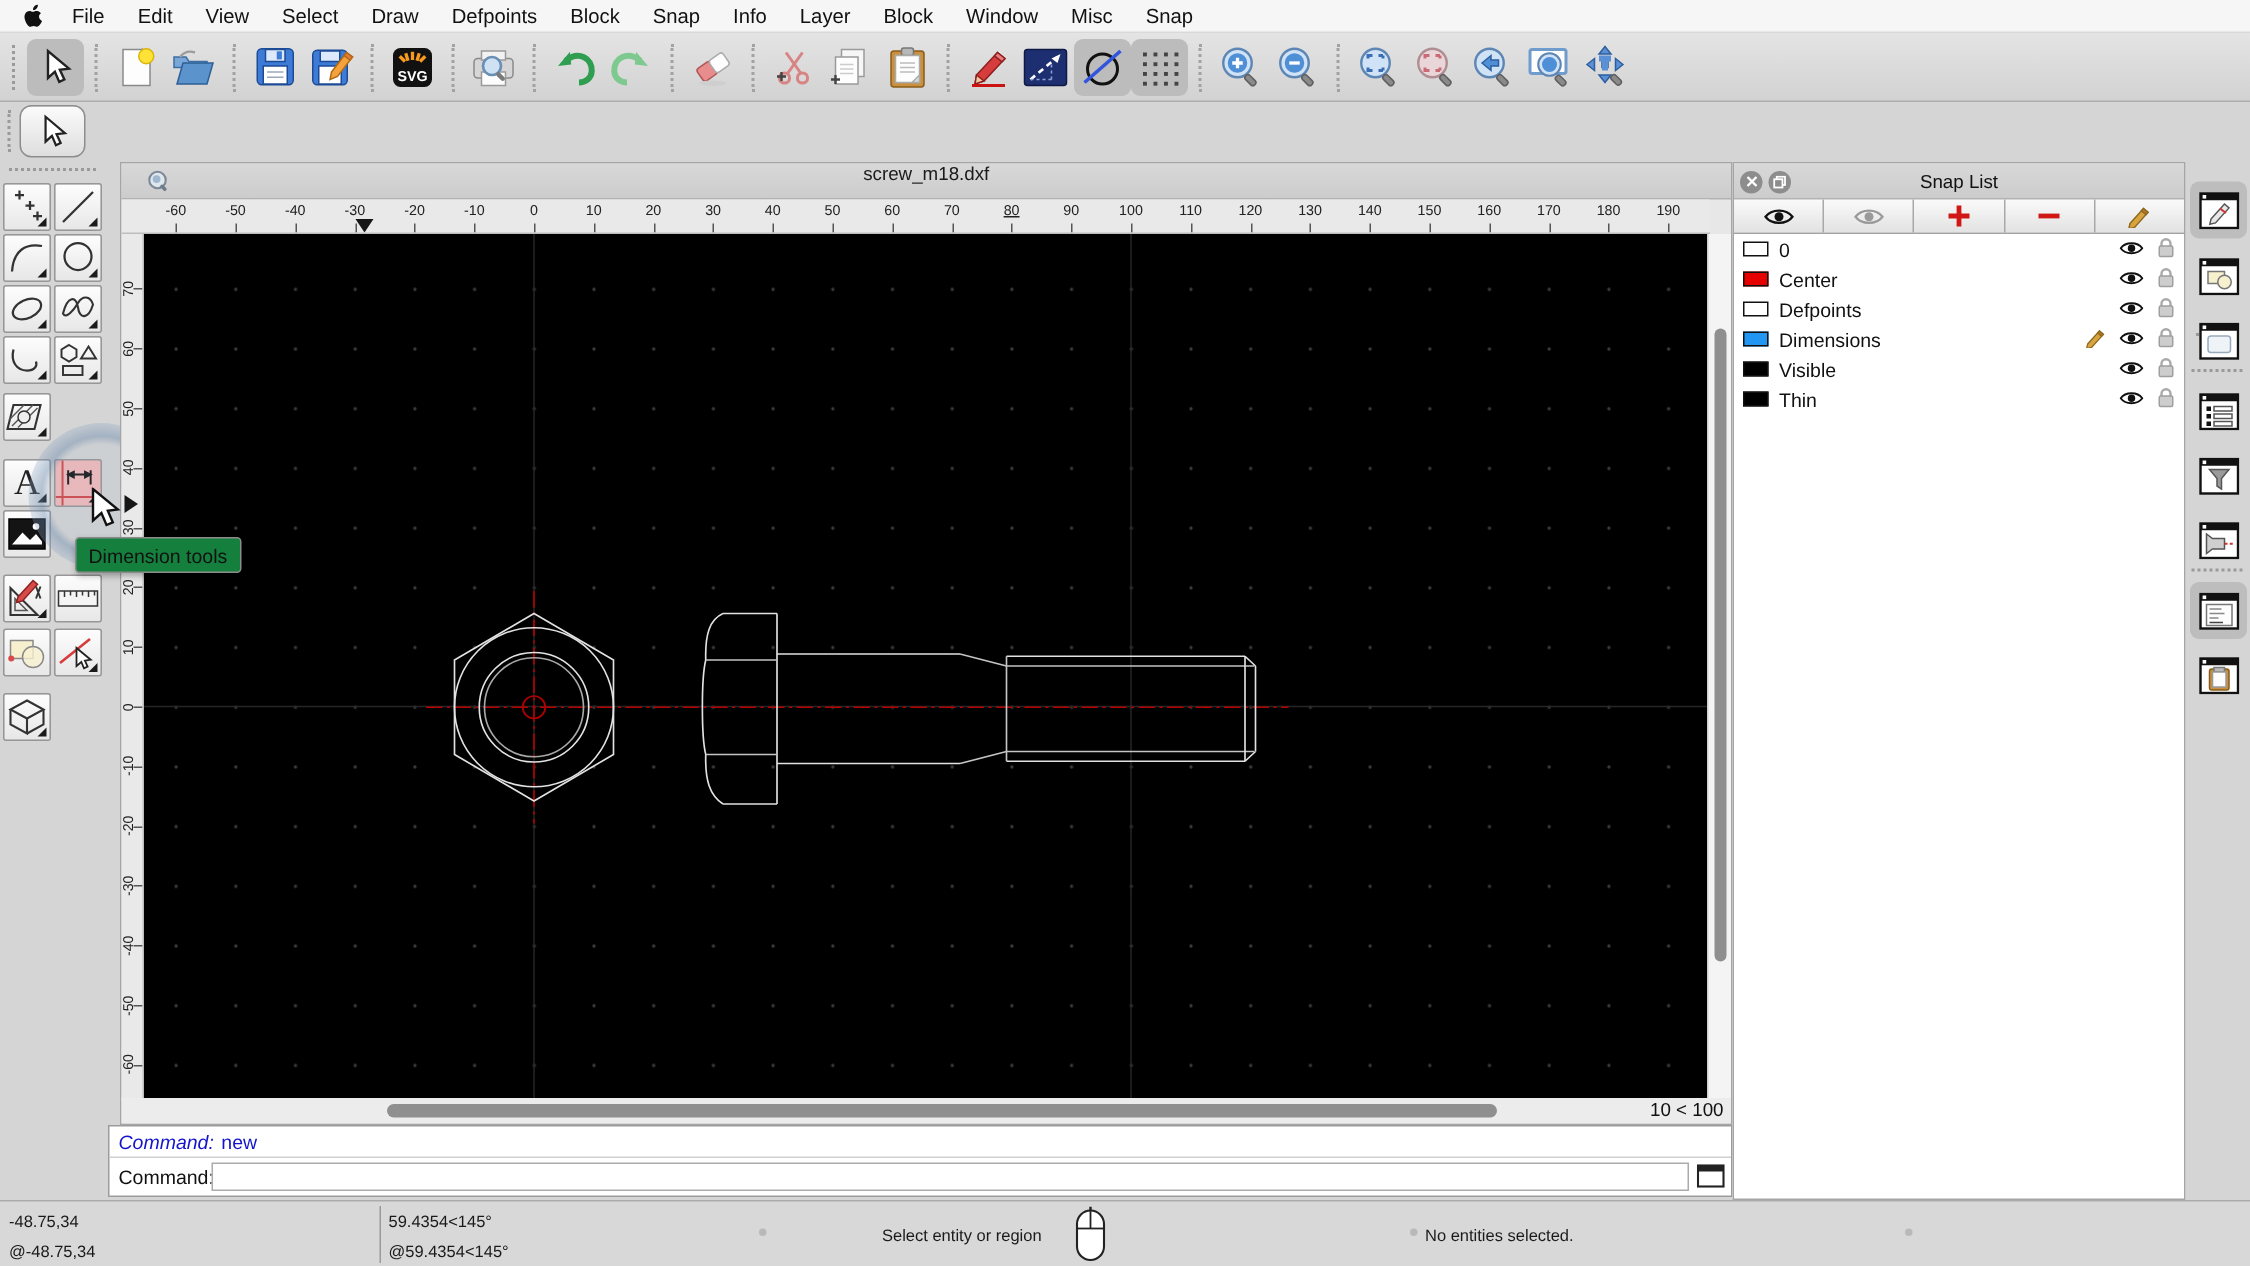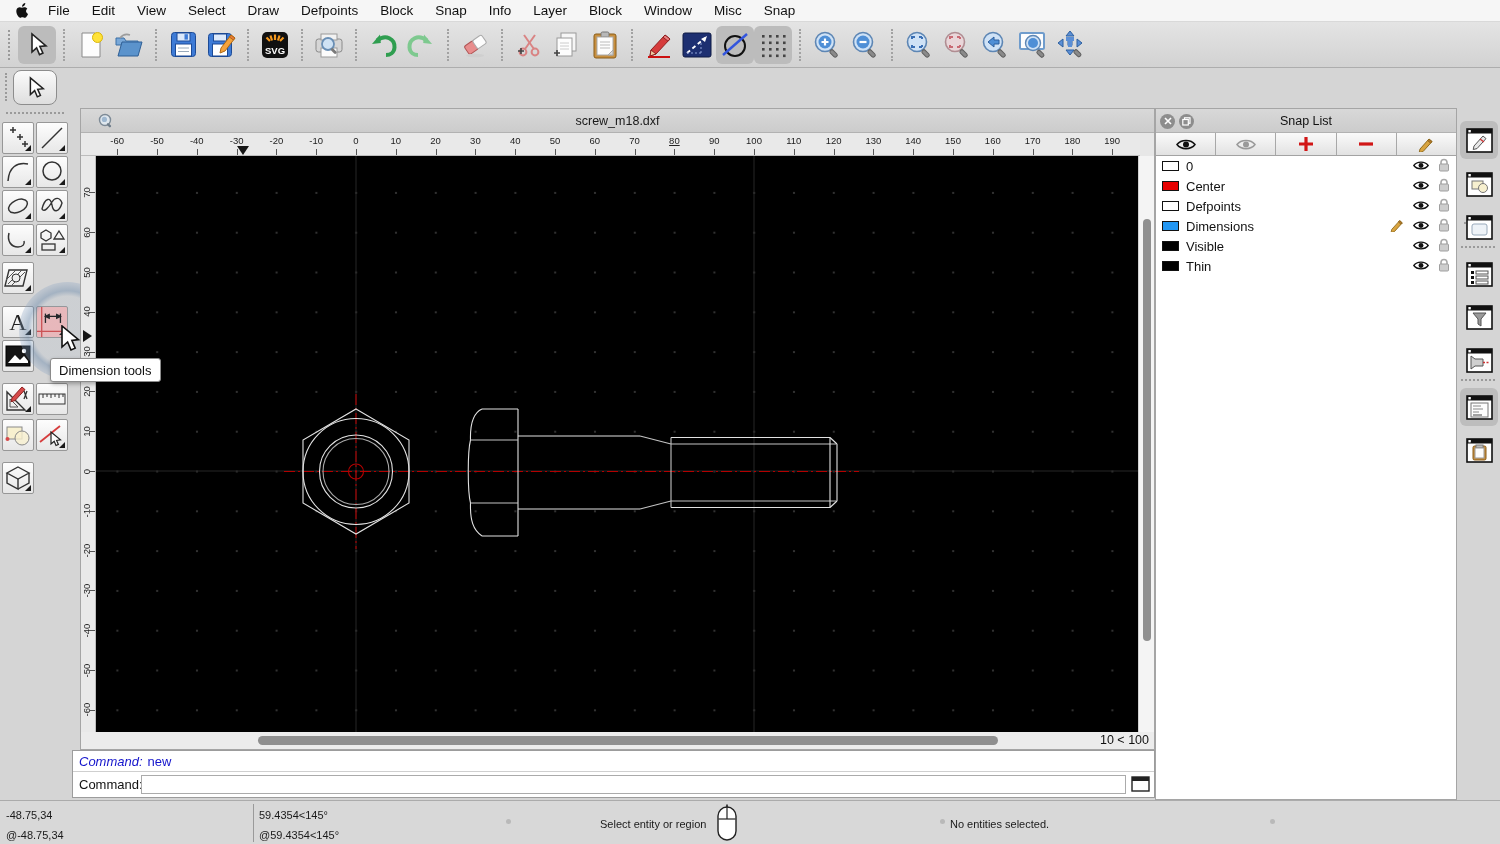--- a/index.html
+++ b/index.html
@@ -27,25 +27,25 @@
   
   .pal-btn { position:absolute; width:32px; height:32px; background:linear-gradient(#fdfdfd,#e7e7e7); border:1px solid #979797; border-radius:2px; display:flex; align-items:center; justify-content:center; }
   .pal-btn .fly { position:absolute; right:2px; bottom:2px; width:0; height:0; border-left:6px solid transparent; border-bottom:6px solid #1a1a1a; }
   #tool-dimension { background:#f3bbbb; }
 
   
   #hover-ring { position:absolute; left:19px; top:282px; width:97px; height:97px; border-radius:50%; pointer-events:none;
     background:radial-gradient(circle, rgba(130,158,190,0.10) 0 50%, rgba(96,130,168,0.42) 58%, rgba(128,155,188,0.30) 68%, rgba(185,200,220,0.38) 80%, rgba(205,215,230,0.0) 93%); }
   #cursor-arrow { position:absolute; left:60px; top:325px; pointer-events:none; z-index:60; }
   #vruler-marker { position:absolute; left:83px; top:330px; width:0; height:0; border-top:6px solid transparent; border-bottom:6px solid transparent; border-left:9px solid #161616; z-index:40; }
-  #tooltip { position:absolute; left:50px; top:358px; height:24px; padding:0 8px; background:#ffffff; border:1px solid #8b8b8b; border-radius:3px; box-shadow:1px 2px 4px rgba(0,0,0,.3); display:flex; align-items:center; font-size:13px; color:#111; z-index:70; white-space:nowrap; }
+  #tooltip { position:absolute; left:50px; top:358px; height:24px; padding:0 8px; background:#15803d; border:1px solid #8b8b8b; border-radius:3px; box-shadow:1px 2px 4px rgba(0,0,0,.3); display:flex; align-items:center; font-size:13px; color:#111; z-index:70; white-space:nowrap; }
 
   
   #mdi { position:absolute; left:80px; top:108px; width:1075px; height:642px; border:1px solid #a5a5a5; background:#e7e7e7; }
-  #mdi-title { position:absolute; left:0; top:0; width:100%; height:24px; background:linear-gradient(#d8d8d8,#cccccc); border-bottom:1px solid #b2b2b2; display:flex; align-items:center; justify-content:center; font-size:12.5px; color:#1a1a1a; }
+  #mdi-title { position:absolute; left:0; top:0; width:100%; height:24px; background:linear-gradient(#d8d8d8,#cccccc); border-bottom:1px solid #b2b2b2; display:flex; align-items:flex-start; justify-content:center; font-size:12.5px; color:#1a1a1a; }
   #mdi-title .doc-icon { position:absolute; left:17px; top:4px; }
   #hruler { position:absolute; left:0; top:24px; width:1059px; height:23px; background:#e9e9e9; border-bottom:1px solid #bdbdbd; overflow:hidden; }
   .hr-lab { position:absolute; top:2px; width:30px; margin-left:-15px; text-align:center; font-size:9.5px; color:#222; }
   .hr-tick { position:absolute; bottom:0; width:1px; height:6px; background:#555; }
   #hruler-marker { position:absolute; left:156px; top:13px; width:0; height:0; border-left:6px solid transparent; border-right:6px solid transparent; border-top:9px solid #161616; }
   #vruler { position:absolute; left:0; top:47px; width:15px; height:578px; background:#e9e9e9; border-right:1px solid #bdbdbd; overflow:hidden; }
   .vr-lab { position:absolute; left:-9px; width:28px; height:11px; text-align:center; font-size:9.5px; color:#222; transform:rotate(-90deg); }
   .vr-tick { position:absolute; right:0; height:1px; width:6px; background:#555; }
   #canvas { position:absolute; left:15px; top:47px; width:1044px; height:578px; background:#000; }
   #vscroll { position:absolute; right:0; top:47px; width:16px; height:578px; background:#f4f4f4; border-left:1px solid #d0d0d0; }
@@ -913,21 +913,21 @@
     <div class="rd-sep" style="top: 138px;"></div>
     <div class="rd-sep" style="top: 271px;"></div>
   </div>
 
 <div id="statusbar">
   <span style="position:absolute;left:6px;top:8px">-48.75,34</span>
   <span style="position:absolute;left:6px;top:28px">@-48.75,34</span>
   <span class="sb-div"></span>
   <span style="position:absolute;left:259px;top:8px">59.4354&lt;145°</span>
   <span style="position:absolute;left:259px;top:28px">@59.4354&lt;145°</span>
-  <span style="position:absolute;left:600px;top:17px">Select entity or region</span>
+  <span style="position:absolute;left:588px;top:17px">Select entity or region</span>
   <svg style="position:absolute;left:716px;top:3px" width="22" height="38" viewBox="0 0 22 38">
       <rect x="2" y="3" width="18" height="33" rx="9" fill="#fff" stroke="#222" stroke-width="1.4"></rect>
       <line x1="11" y1="3" x2="11" y2="15" stroke="#222" stroke-width="1.2"></line>
       <line x1="2.5" y1="15" x2="19.5" y2="15" stroke="#222" stroke-width="1.2"></line>
       <line x1="11" y1="0.5" x2="11" y2="3" stroke="#222" stroke-width="1.6"></line>
     </svg>
   <span style="position:absolute;left:950px;top:17px">No entities selected.</span>
 </div>
 <div class="sb-dot" style="left:506px"></div>
 <div class="sb-dot" style="left:940px"></div>

